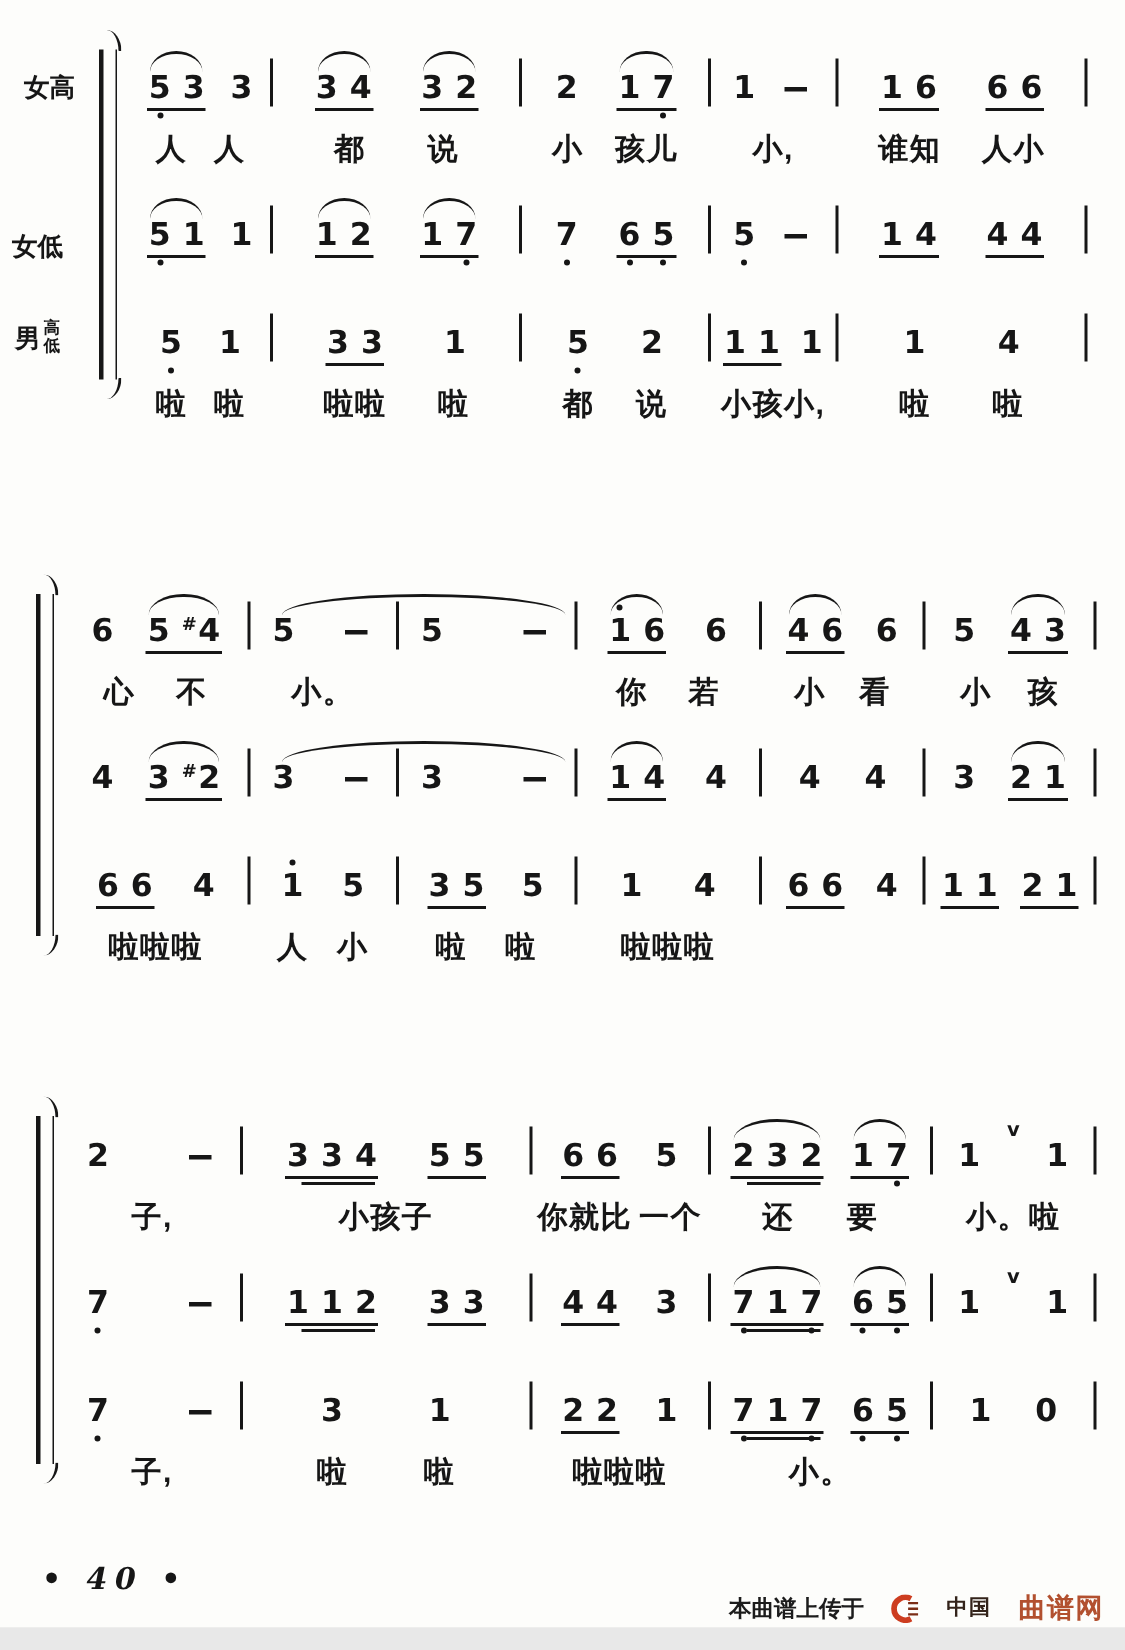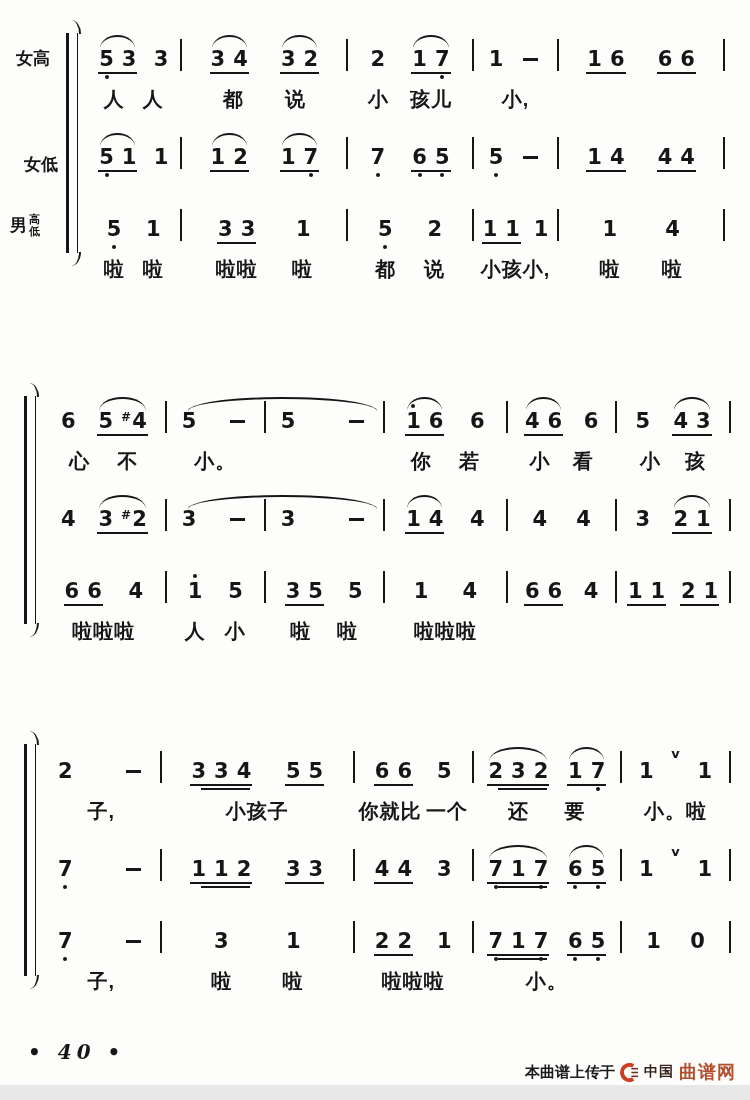--- a/index.html
+++ b/index.html
@@ -53,28 +53,28 @@
   #br1{left:66px;top:33px;height:220px;}
   #br2{left:24px;top:396px;height:228px;}
   #br3{left:24px;top:744px;height:232px;}
   .bracket::before{content:'';position:absolute;left:1px;top:-13px;width:9px;height:14px;
         border-right:2.5px solid var(--ink);border-top-right-radius:90% 100%;}
   .bracket::after{content:'';position:absolute;left:1px;bottom:-13px;width:9px;height:14px;
         border-right:2.5px solid var(--ink);border-bottom-right-radius:90% 100%;}
 
   .label{position:absolute;font-weight:700;font-size:17px;}
   #lblSop{left:16px;top:47px;}
-  #lblAlto{left:24px;top:153px;}
+  #lblAlto{left:8px;top:153px;}
   #lblMale{left:10px;top:213px;display:flex;align-items:center;gap:2px;}
   #lblMale .stack{display:flex;flex-direction:column;font-size:11px;line-height:12px;font-weight:700;}
 
   
   .pagenum{position:absolute;left:28px;top:1040px;font-family:"DejaVu Serif",serif;
            font-style:italic;font-weight:700;font-size:20px;letter-spacing:5px;}
-  .credit{position:absolute;right:14px;top:1060px;display:flex;align-items:center;gap:5px;}
+  .credit{position:absolute;right:14px;top:1060px;display:flex;align-items:center;gap:18px;}
   .credit .txt{font-size:15px;font-weight:600;color:#1c1c1c;}
   .logo{display:inline-flex;align-items:center;}
   .site-a{color:var(--siteDark);font-weight:800;font-size:14px;letter-spacing:1px;}
   .site-b{color:var(--siteRed);font-weight:800;font-size:18px;letter-spacing:1px;}
 </style>
 </head>
 <body>
 
 <div class="page">
 
@@ -157,20 +157,24 @@
         <div class="lmeas">
           <span class="lyr">都</span>
           <span class="lyr">说</span>
         </div>
         <div class="lmeas">
           <span class="lyr">小</span>
           <span class="lyr">孩儿</span>
         </div>
         <div class="lmeas">
           <span class="lyr">小,</span>
+        </div>
+        <div class="lmeas">
+          <span class="lyr">谁知</span>
+          <span class="lyr">人小</span>
         </div>
       </div>
       <div class="nrow" style="grid-template-columns: 95fr 165fr 125fr 85fr 165fr;">
         <div class="meas">
           <div class="grp">
             <div class="slur"></div>
             <span class="note"><span class="dgt">5</span><i class="dot lo"></i></span>
             <span class="note"><span class="dgt">1</span></span>
             <div class="ul"></div>
           </div>

